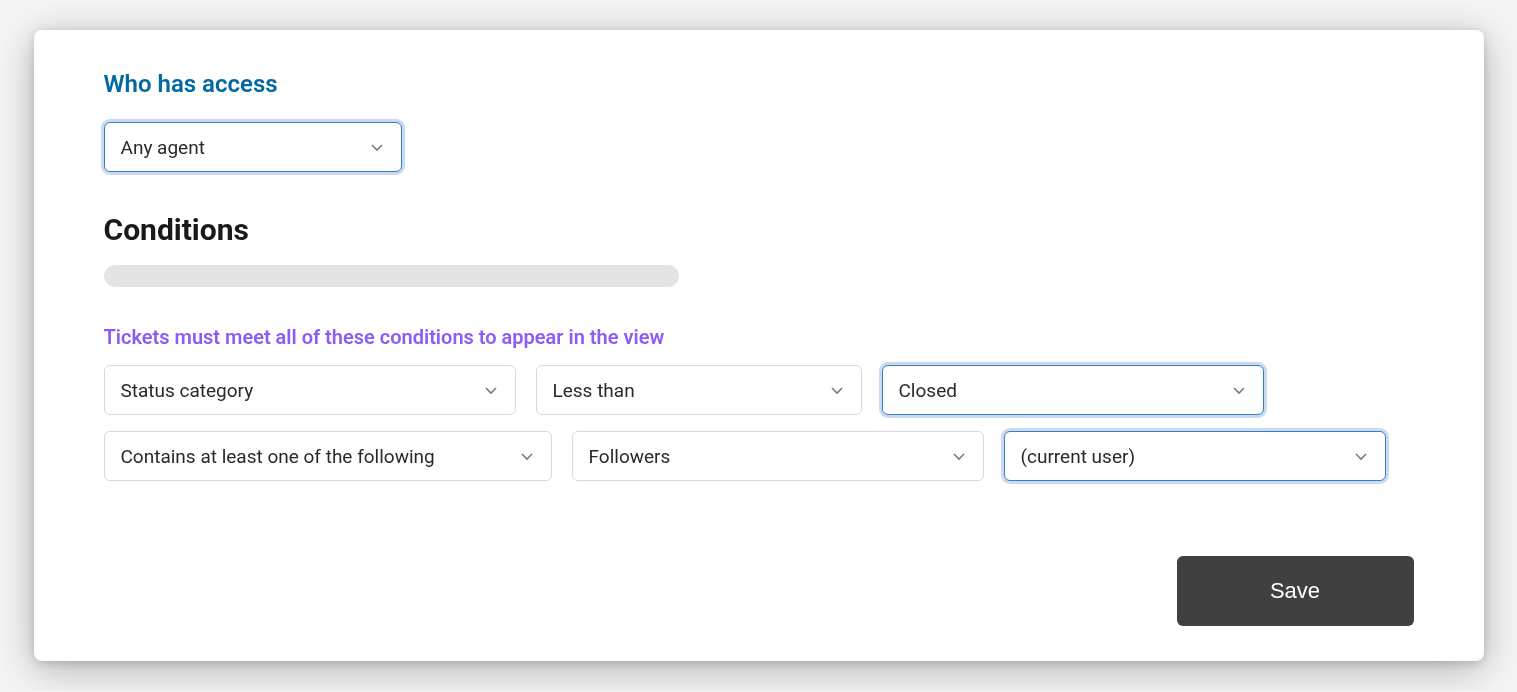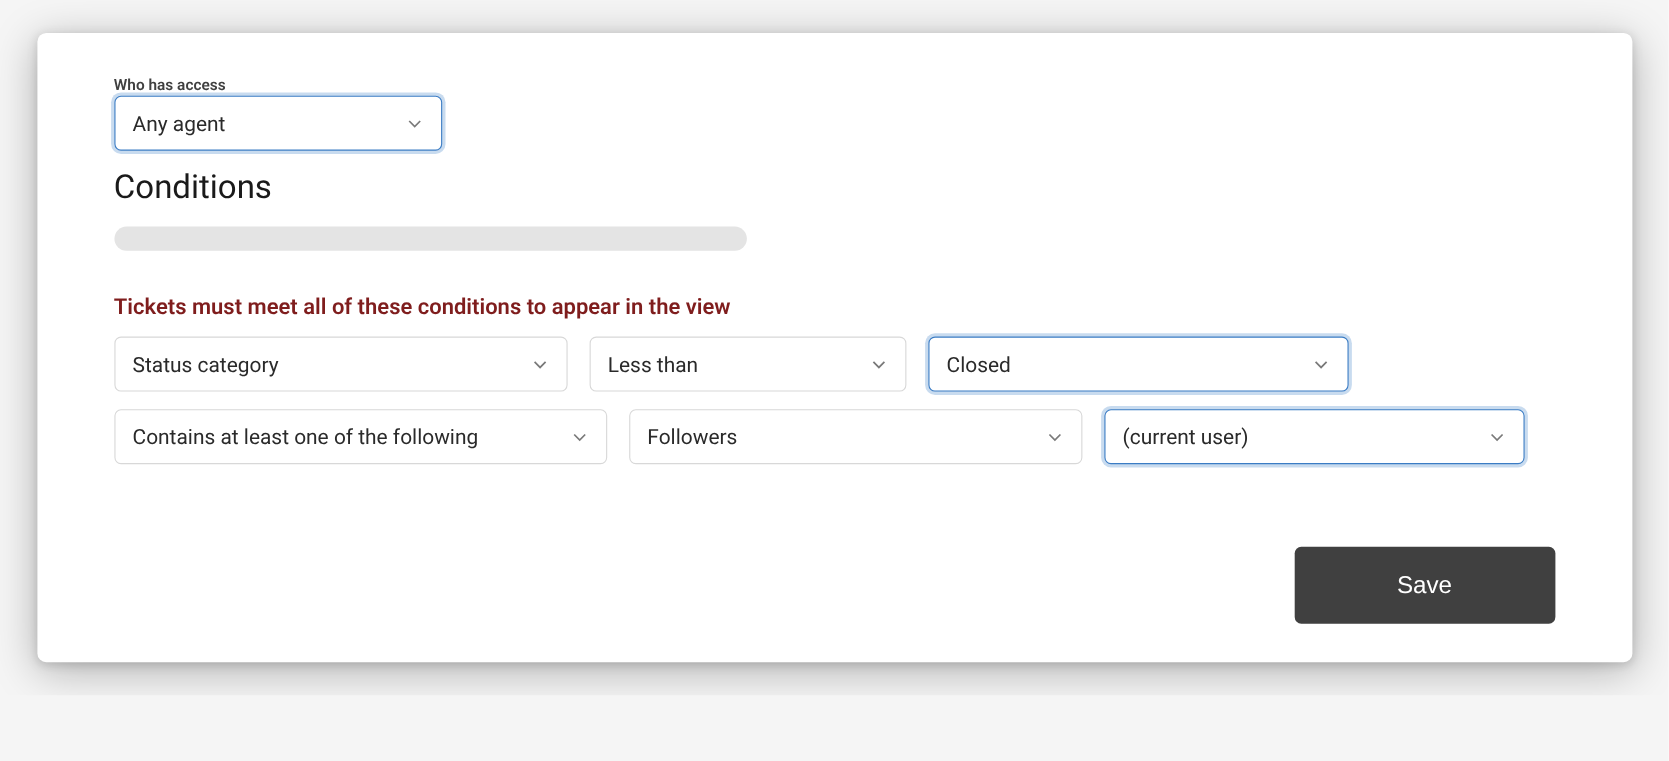--- a/index.html
+++ b/index.html
@@ -17,43 +17,43 @@
     }
     .card {
       background: #ffffff;
       border-radius: 8px;
       width: 1450px;
       padding: 40px 70px 35px 70px;
       box-shadow: 0 8px 40px rgba(0,0,0,0.28), 0 2px 10px rgba(0,0,0,0.15);
       position: relative;
     }
     .field-label {
-      font-size: 14px;
+      font-size: 24px;
       font-weight: 600;
-      color: #404040;
-      margin-bottom: 1px;
+      color: #0369a1;
+      margin-bottom: 24px;
     }
     .section-title {
       font-size: 30px;
-      font-weight: 400;
+      font-weight: 700;
       color: #1a1a1a;
-      margin-top: 16px;
+      margin-top: 40px;
       margin-bottom: 18px;
     }
     .skeleton-bar {
       background: #e4e4e4;
       height: 22px;
       width: 575px;
       border-radius: 12px;
       margin-bottom: 38px;
     }
     .conditions-label {
       font-size: 20px;
       font-weight: 600;
-      color: #7f1d1d;
+      color: #8b5cf6;
       margin-bottom: 16px;
     }
     .cond-row {
       display: flex;
       gap: 20px;
       margin-bottom: 16px;
       align-items: center;
     }
     .select {
       position: relative;
@@ -80,21 +80,21 @@
     .chev svg {
       display: block;
       width: 16px;
       height: 16px;
       stroke: #7a7a7a;
       stroke-width: 1.6;
       fill: none;
     }
     .w-access { width: 298px; }
     .w-field  { width: 412px; }
-    .w-op1    { width: 288px; }
+    .w-op1    { width: 326px; }
     .w-op2    { width: 448px; }
     .w-val    { width: 382px; }
     .actions {
       display: flex;
       justify-content: flex-end;
       margin-top: 75px;
     }
     .btn-save {
       background: #404040;
       color: #ffffff;

